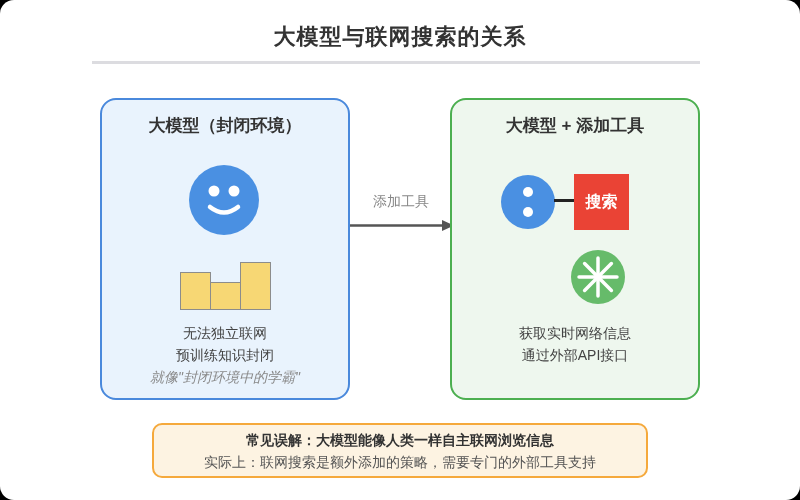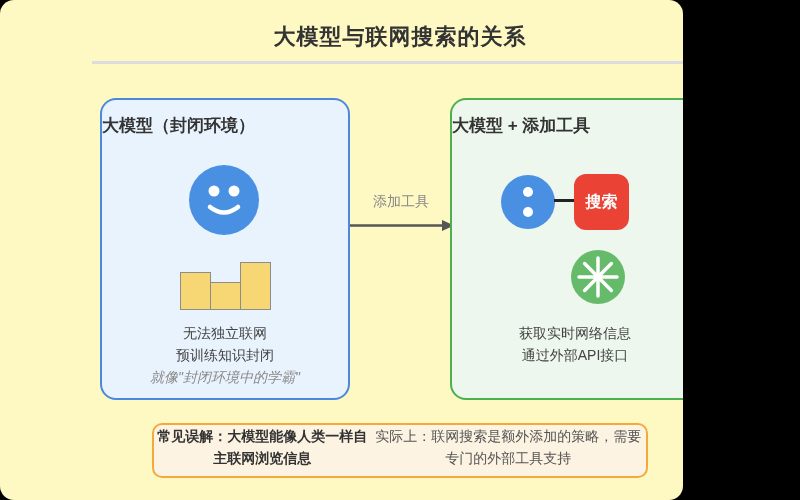--- a/index.html
+++ b/index.html
@@ -1,20 +1,20 @@
 <!DOCTYPE html>
 <html><head>
 <meta charset="utf-8">
 <style>
   html, body { margin: 0; padding: 0; background: #000; }
   body { font-family: "Liberation Sans", "DejaVu Sans", sans-serif; }
   .frame {
     position: relative;
-    width: 683px; height: 500px;
-    background: #fef9c3;
+    width: 800px; height: 500px;
+    background: #ffffff;
     border-radius: 14px;
     overflow: hidden;
   }
   .page-title {
     position: absolute; left: 0; top: 22px; width: 800px;
     text-align: center;
     font-size: 22px; font-weight: bold; color: #333;
     letter-spacing: 1px;
     margin: 0;
   }
@@ -26,20 +26,21 @@
   .panel {
     position: absolute; top: 98px;
     width: 250px; height: 302px;
     border-radius: 16px;
     box-sizing: border-box;
   }
   .panel.left  { left: 100px; background: #e9f3fd; border: 2px solid #4a89dc; }
   .panel.right { left: 450px; background: #eef7ee; border: 2px solid #4caf50; }
   .panel-title {
     position: absolute; left: 0; top: 14px; width: 100%;
+    text-align: center;
     font-size: 17px; font-weight: bold; color: #333;
     margin: 0;
   }
   .smiley { position: absolute; left: 87px; top: 65px; }
   .bars { position: absolute; left: 78px; top: 162px; width: 93px; height: 48px; }
   .bar {
     position: absolute; bottom: 0;
     width: 31px;
     background: #f7d774;
     border: 1.5px solid #8c8c8c;
@@ -61,32 +62,32 @@
   }
   .arrow-svg { position: absolute; left: 350px; top: 219px; }
   .model-node { position: absolute; left: 49px; top: 75px; }
   .connector {
     position: absolute; left: 102px; top: 99px;
     width: 21px; height: 3px; background: #222;
   }
   .search-chip {
     position: absolute; left: 122px; top: 74px;
     width: 55px; height: 56px;
-    background: #ea4335; border-radius: 12px;
+    background: #ea4335; border-radius: 0;
     display: flex; align-items: center; justify-content: center;
     color: #fff; font-size: 16px; font-weight: bold;
   }
   .asterisk { position: absolute; left: 119px; top: 150px; }
   .note {
     position: absolute; left: 152px; top: 423px;
     width: 496px; height: 55px;
     background: #fdf3e2; border: 2px solid #f5a93c;
     border-radius: 10px;
     box-sizing: border-box;
-    display: flex; flex-direction: row; justify-content: center;
+    display: flex; flex-direction: column; justify-content: center;
     text-align: center;
     font-size: 14px; line-height: 22px; color: #555;
   }
   .note .strong { font-weight: bold; color: #333; }
 </style>
 </head>
 <body>
 
 <div class="frame">
 

